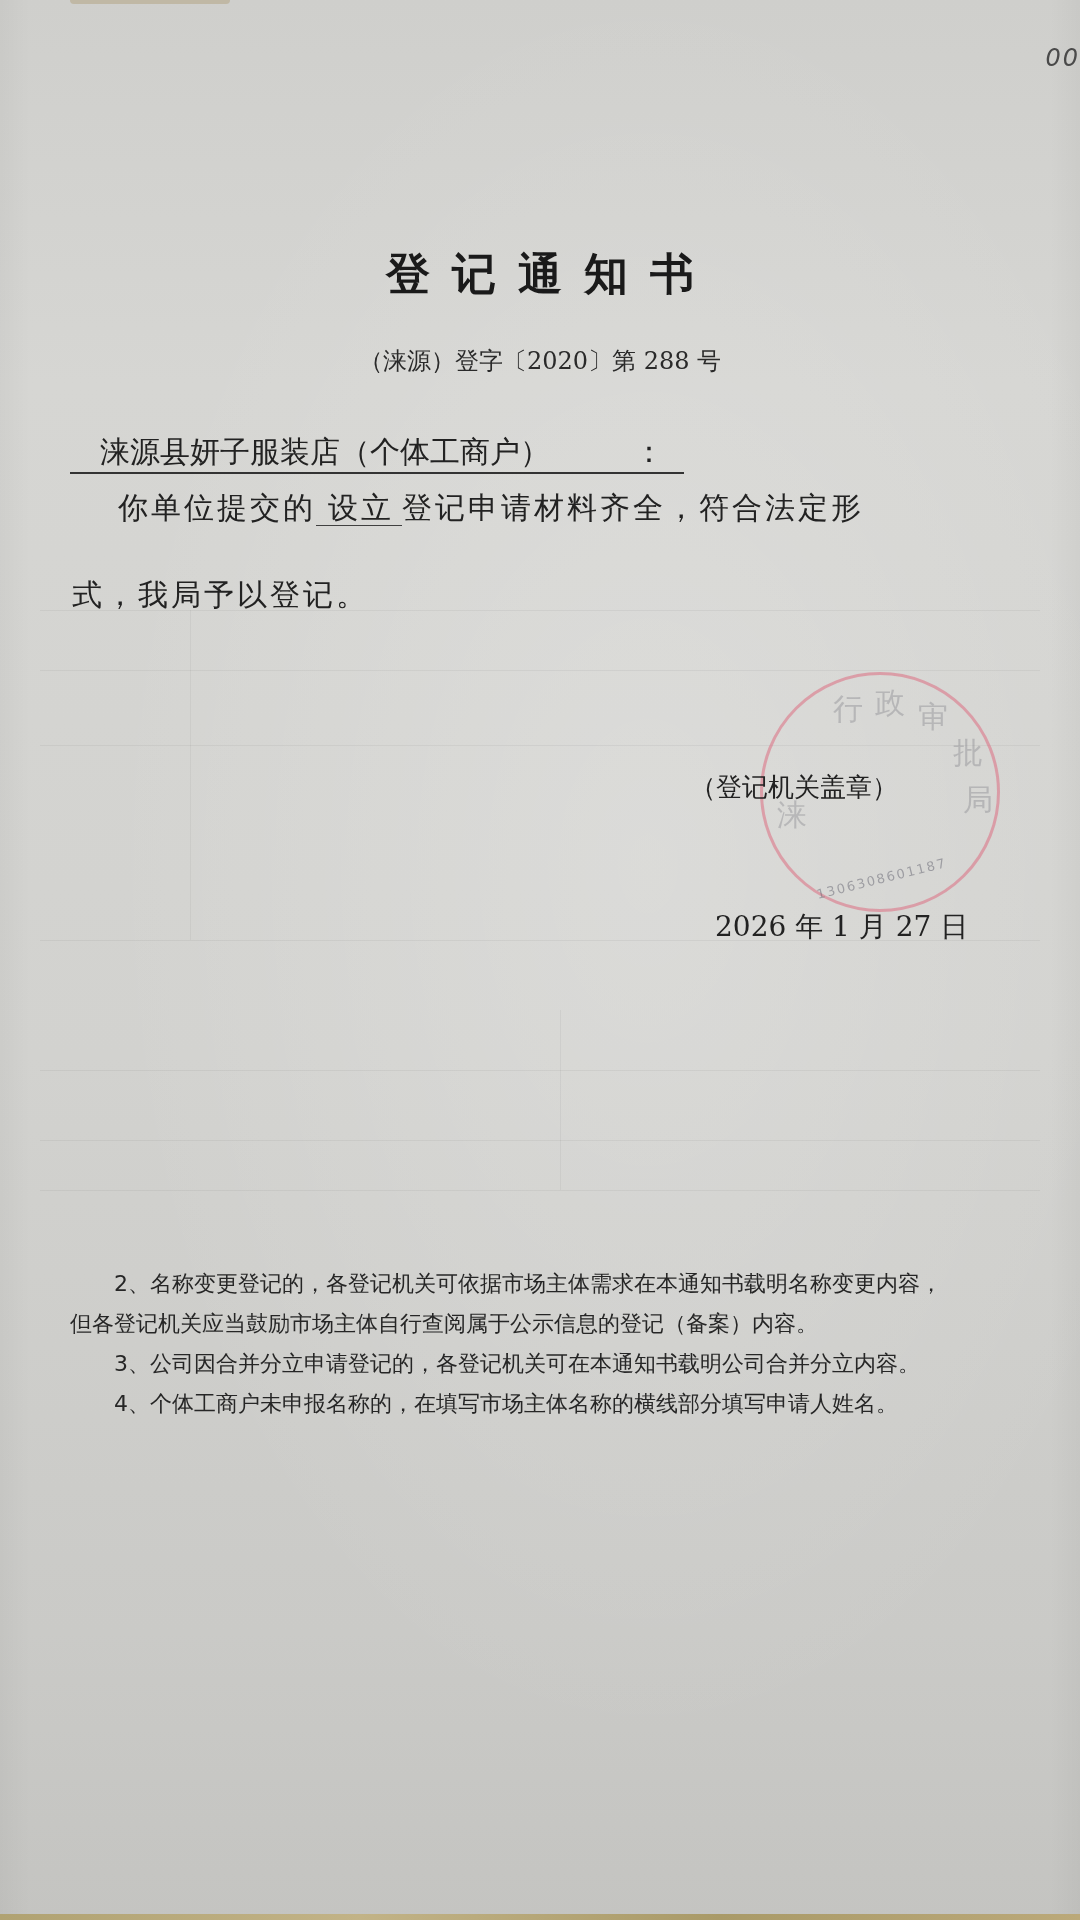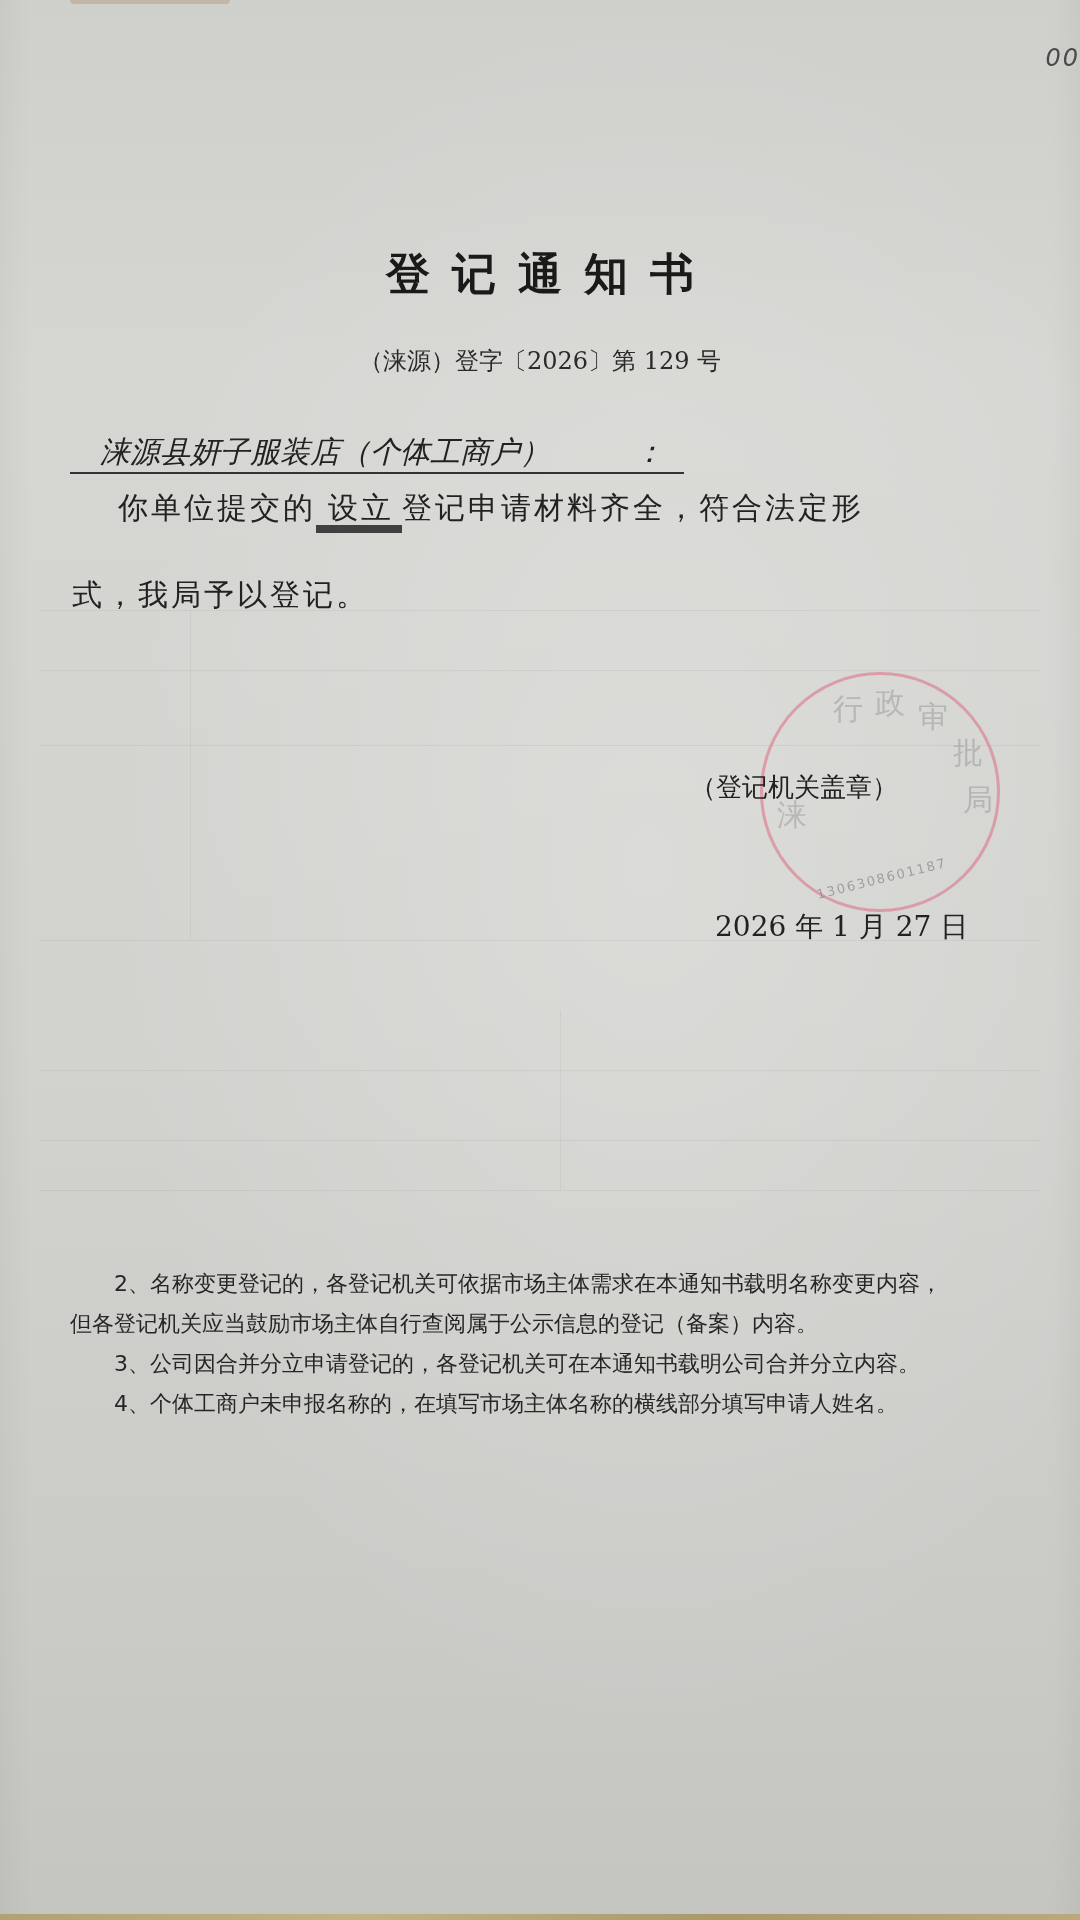--- a/index.html
+++ b/index.html
@@ -69,38 +69,37 @@
       left: 70px;
       top: 432px;
       width: 614px;
       border-bottom: 2px solid #333;
       font-family: "DejaVu Sans", sans-serif;
       font-size: 30px;
       padding-left: 30px;
       line-height: 40px;
       color: #222;
       box-sizing: border-box;
-      font-style: italic;
     }
     .addressee .colon {
       position: absolute;
       right: 20px;
       top: 0;
     }
     .body-line {
       position: absolute;
       font-family: "DejaVu Sans", sans-serif;
       font-size: 30px;
       color: #222;
       letter-spacing: 3px;
       white-space: nowrap;
     }
     .fill-blank {
       display: inline-block;
-      border-bottom: 8px solid #404040;
+      border-bottom: 1px solid #404040;
       padding: 0 8px 0 12px;
       line-height: 34px;
     }
     .seal-label {
       position: absolute;
       left: 690px;
       top: 770px;
       font-family: "DejaVu Sans", sans-serif;
       font-size: 26px;
       color: #222;
@@ -185,21 +184,21 @@
   <div class="ghost-vline" style="left:190px; top:610px; height:330px;"></div>
   <div class="ghost-vline" style="left:560px; top:1010px; height:180px;"></div>
 </div>
 
 <div class="top-edge"></div>
 
 <div class="page-number">00</div>
 
 <div class="title">登记通知书</div>
 
-<div class="doc-number">（涞源）登字〔2026〕第 129 号</div>
+<div class="doc-number">（涞源）登字〔2020〕第 288 号</div>
 
 <div class="addressee">
   <span>涞源县妍子服装店（个体工商户）</span>
   <span class="colon">：</span>
 </div>
 
 <div class="body-line" style="left:118px; top:488px;">
   <span>你单位提交的</span><span class="fill-blank">设立</span><span>登记申请材料齐全，符合法定形</span>
 </div>
 

